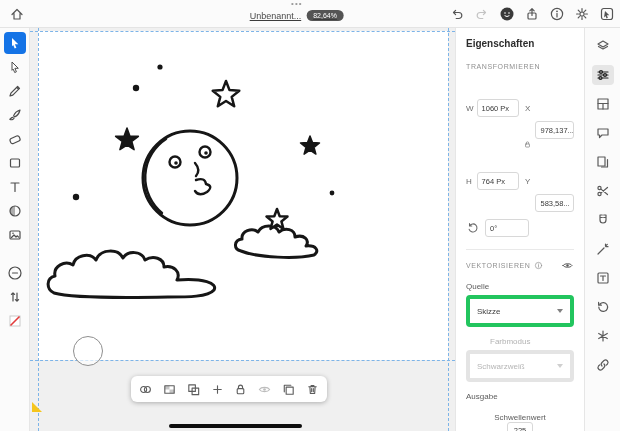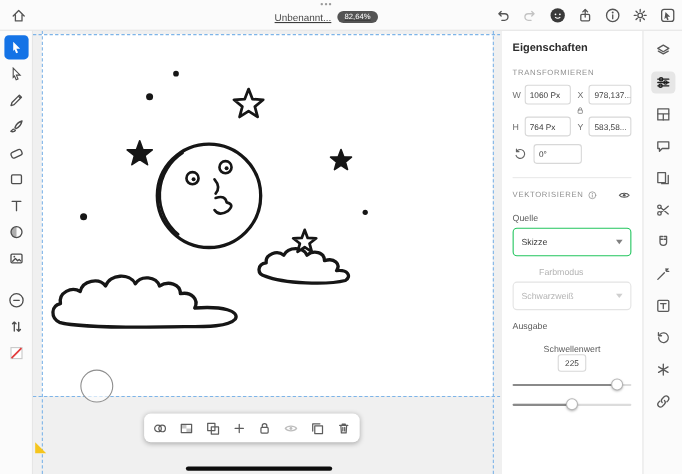--- a/index.html
+++ b/index.html
@@ -43,29 +43,29 @@
   .cbtn.dim { color:#bdbdbd; }
 
   
   .right-panel { position:absolute; top:28px; right:36px; width:129px; bottom:0; background:#fff; border-left:1px solid #e6e6e6; padding:8px 10px; z-index:20; overflow:hidden; }
   .panel-title { font-size:10px; font-weight:bold; color:#2d2d2d; margin-top:2px; }
   .section-label { font-size:7px; letter-spacing:.6px; color:#8f8f8f; }
   .mt14 { margin-top:14px; }
   .trow2 { display:flex; align-items:center; gap:3px; margin-top:7px; }
   .dim-label { font-size:8px; color:#6d6d6d; width:8px; }
   .num-box { background:#fff; border:1px solid #d8d8d8; border-radius:3px; height:18px; font-size:7.5px; display:flex; align-items:center; padding:0 4px; color:#3a3a3a; overflow:hidden; white-space:nowrap; }
-  .w44 { width:44px; } .w40 { width:40px; } .w26 { width:26px; justify-content:center; }
+  .w44 { width:44px; } .w40 { width:40px;margin-top:44px; } .w26 { width:26px; justify-content:center; }
   .lock-row { margin:1px 0 1px 57px; height:9px; color:#777; }
   .rot-row { display:flex; align-items:center; gap:5px; margin-top:7px; color:#666; }
   .divider { border-top:1px solid #e9e9e9; margin:12px 0 9px; }
   .vec-head { display:flex; align-items:center; justify-content:space-between; }
   .vec-left { display:flex; align-items:center; gap:4px; color:#8f8f8f; }
   .field-label { font-size:8px; color:#5c5c5c; margin-top:10px; }
   .field-label.disabled { color:#b3b3b3;padding-left:24px; }
-  .select { height:21px; border:1px solid #22c55e; border-radius:4px; display:flex; align-items:center; justify-content:space-between; padding:12px 7px; font-size:8px; margin-top:4px; color:#3c3c3c; background:#fff; cursor:pointer; }
+  .select { height:21px; border:4px solid #22c55e; border-radius:4px; display:flex; align-items:center; justify-content:space-between; padding:12px 7px; font-size:8px; margin-top:4px; color:#3c3c3c; background:#fff; cursor:pointer; }
   .select.disabled { color:#b5b5b5; border-color:#e4e4e4; }
   .chev { width:0; height:0; border-left:3.5px solid transparent; border-right:3.5px solid transparent; border-top:4px solid currentColor; opacity:.65; }
   .val-row { display:flex; align-items:center; justify-content:space-between; margin-top:12px;flex-direction:column; }
   .slider { position:relative; height:13px; margin-top:5px; }
   .track { position:absolute; top:6px; left:0; right:0; height:2px; background:#dcdcdc; border-radius:1px; }
   .fill { position:absolute; top:6px; left:0; height:2px; background:#8a8a8a; border-radius:1px; }
   .knob { position:absolute; top:1px; width:11px; height:11px; background:#fff; border:1px solid #b5b5b5; border-radius:50%; box-shadow:0 1px 2px rgba(0,0,0,.25); transform:translateX(-50%); cursor:pointer; }
 
   
   .right-rail { position:absolute; top:28px; right:0; width:36px; bottom:0; background:#fbfbfb; border-left:1px solid #e6e6e6; z-index:25; display:flex; flex-direction:column; align-items:center; padding-top:8px; gap:9px; }

